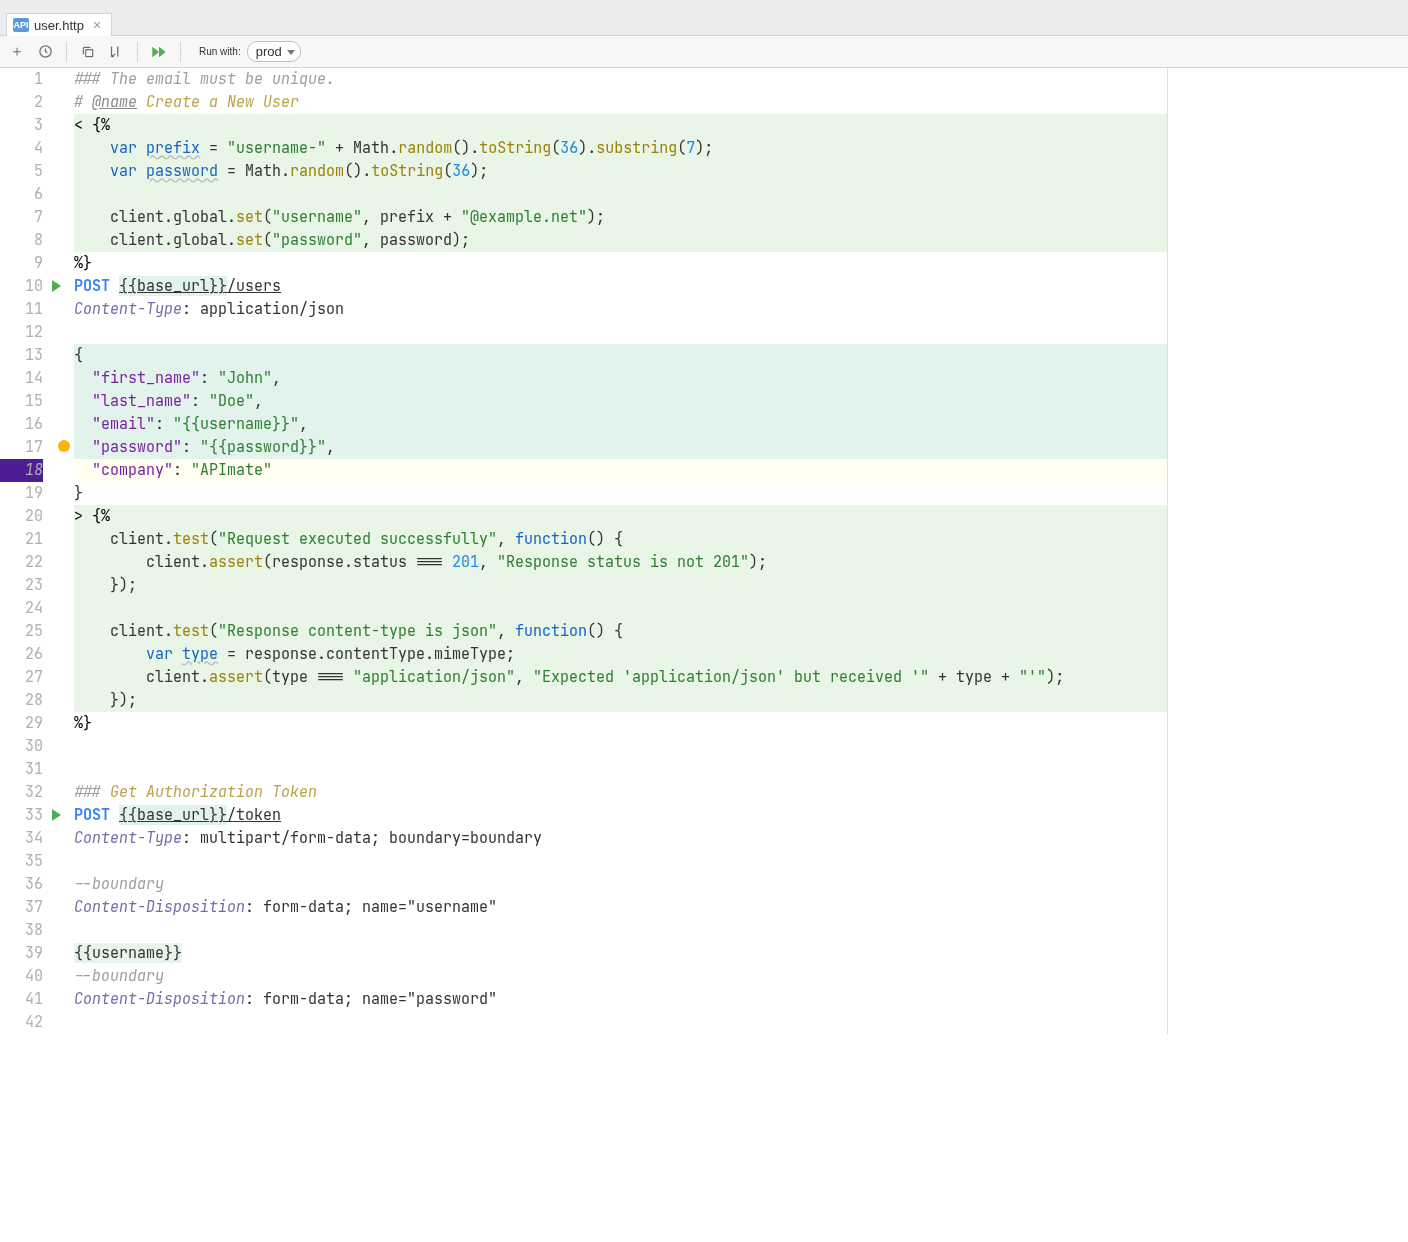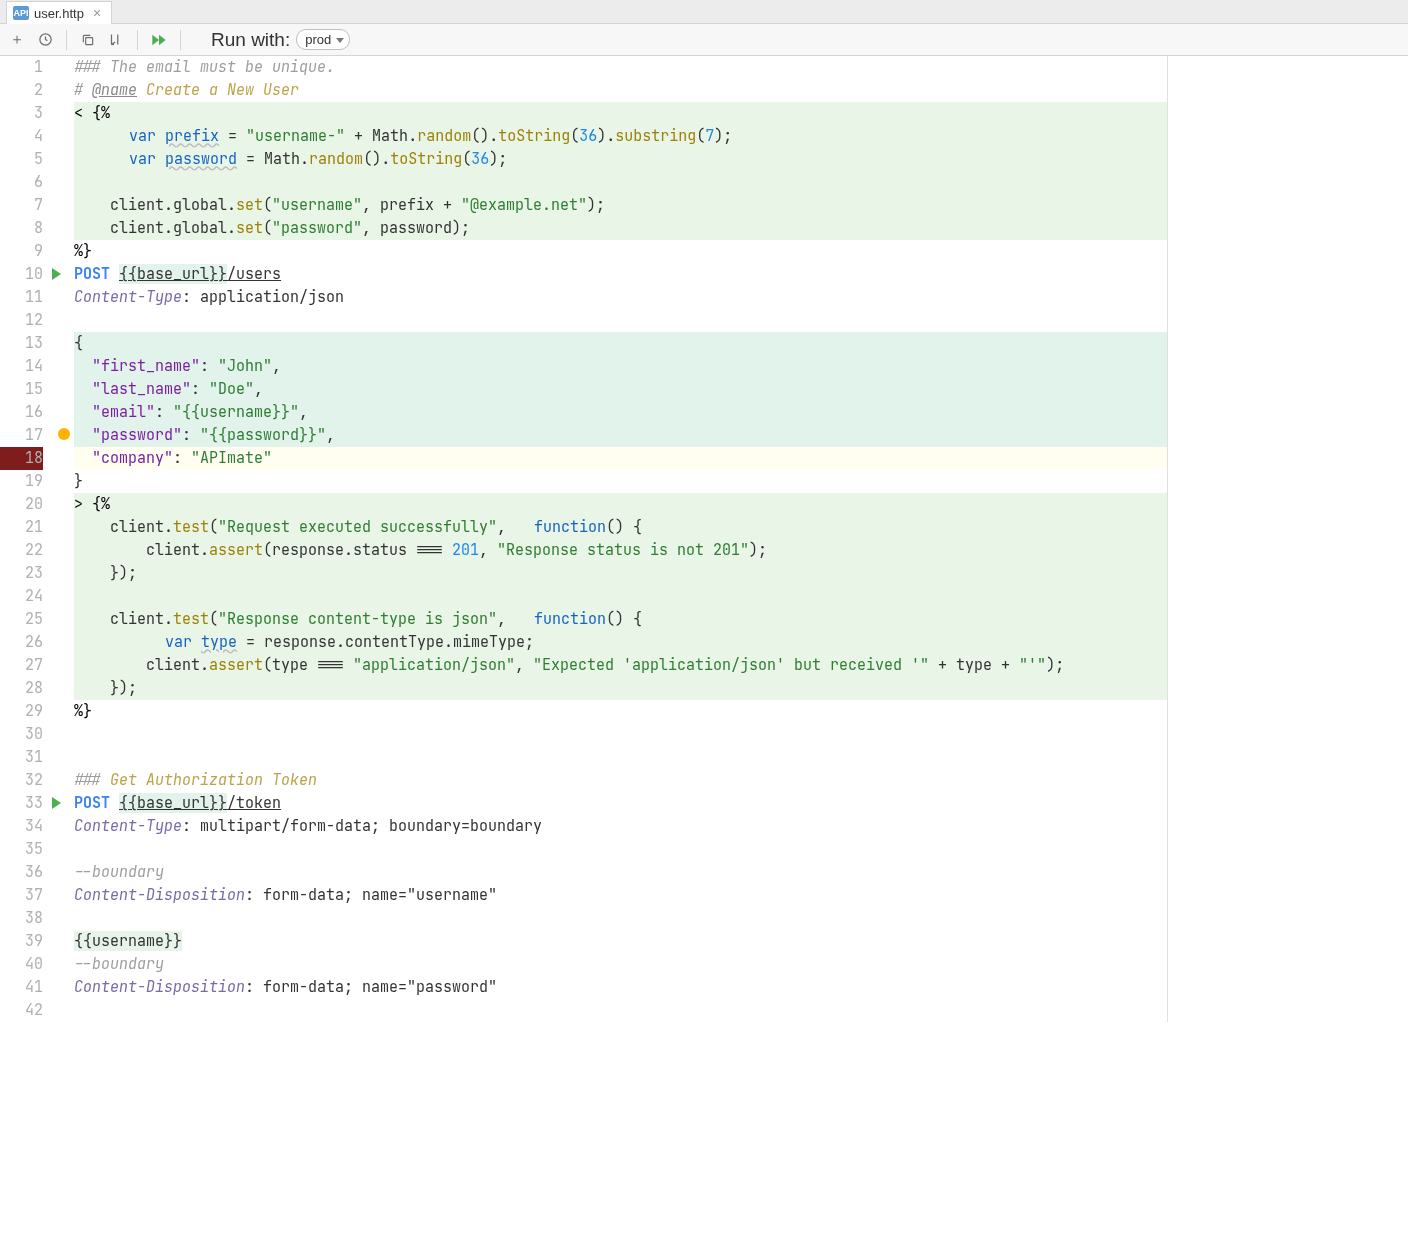--- a/index.html
+++ b/index.html
@@ -6,21 +6,21 @@
   body {
     font-family: -apple-system, "Segoe UI", sans-serif;
     font-size: 13px;
     background: #fff;
     color: #333;
     width: 1408px;
   }
   .tab-bar {
     background: #ececec;
     border-bottom: 1px solid #d4d4d4;
-    height: 24px;
+    height: 36px;
     display: flex;
     align-items: flex-end;
     padding-left: 6px;
     text-align: right;
   }
   .tab {
     background: #fff;
     border: 1px solid #d4d4d4;
     border-bottom: none;
     padding: 3px 10px 3px 6px;
@@ -49,21 +49,21 @@
     background: #f7f7f7;
   }
   .toolbar .sep { width: 1px; height: 20px; background: #d4d4d4; margin: 0 4px;}
   .tb-btn {
     width: 22px; height: 22px;
     display: inline-flex; align-items: center; justify-content: center;
     color: #6e6e6e; cursor: pointer; border-radius: 3px;
     font-size: 15px;
   }
   .tb-btn.green { color: #4caf50; }
-  .runwith { font-size: 19px; color: #333; margin-left: 20px;}
+  .runwith { font-size: 10px; color: #333; margin-left: 8px;}
   .dropdown {
     border: 1px solid #c0c0c0; border-radius: 10px;
     padding: 2px 18px 2px 8px;
     background: #fff;
     position: relative; font-size: 13px;
   }
   .dropdown::after {
     content: ""; position: absolute; right: 5px; top: 8px;
     border-left: 4px solid transparent; border-right: 4px solid transparent;
     border-top: 5px solid #777;
@@ -99,28 +99,28 @@
     padding-left: 6px;
     position: relative;
     border-right: 1px solid #e0e0e0;
     margin-right: 240px;
   }
   .line { white-space: pre; height: 23px; position: relative;}
   .hl-green { background: #e9f5e6; }
   .hl-teal  { background: #e2f3eb; }
   .hl-yellow{ background: #fdf8e3; }
   .hl-var   { background: #e6f4ea; display: inline; }
-  .curline-gutter { background: #7f1d1d; }
+  .curline-gutter { background: #4c1d95; font-style: italic; }
   .curline { background: #fffef0; }
   
   .c-comment { color: #9e9e9e; font-style: italic; }
   .c-anno    { color: #8a8a8a; font-style: italic; text-decoration: underline;}
   .c-anno2   { color: #bba34a; font-style: italic;}
   .c-tag     { color: #000; }
-  .c-kw      { color: #1565c0; margin-left: 19px; }
+  .c-kw      { color: #1565c0; }
   .c-var     { color: #1565c0; text-decoration: underline wavy #bdbdbd; }
   .c-str     { color: #2e7d32; }
   .c-num     { color: #1e88e5; }
   .c-func    { color: #9c8208; }
   .c-hdr     { color: #7b6aa6; font-style: italic;}
   .c-method  { color: #3b82f6; font-weight: bold;}
   .c-url     { color: #333; text-decoration: underline;}
   .c-urlvar  { background: #e2f3eb; text-decoration: underline; margin-top: 45px;}
   .c-field   { color: #7b1fa2;}
   .bulb {

